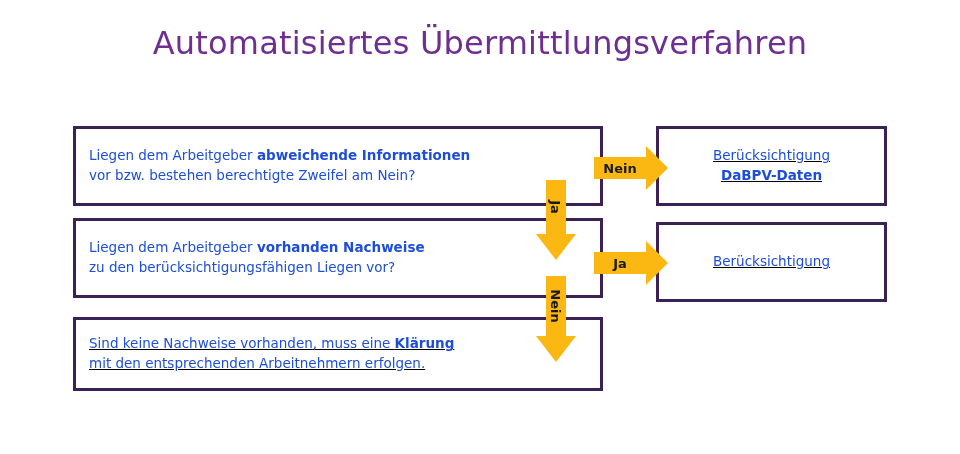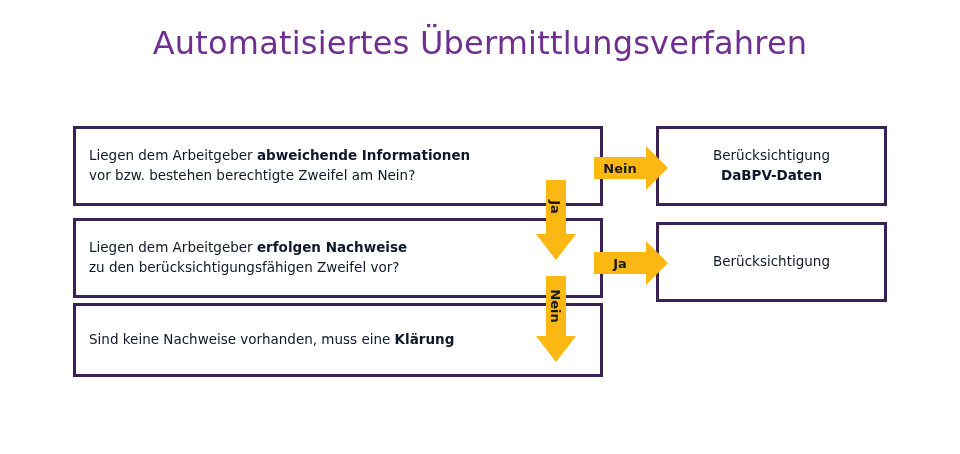--- a/index.html
+++ b/index.html
@@ -41,41 +41,42 @@
     background: #ffffff;
     border: 3px solid #3A2156;
     display: flex;
     align-items: center;
     z-index: 2;
   }
   .box .box-text {
     font-family: "DejaVu Sans", sans-serif;
     font-size: 13.5px;
     line-height: 1.45;
-    color: #0f172a;
+    color: #1d4ed8;
   }
   .box.left .box-text {
     padding-left: 13px;
     text-align: left;
   }
   .box.right {
     justify-content: flex-start;
+    text-decoration: underline;
   }
   .box.right .box-text {
     text-align: center;
     width: 100%;
   }
   .box-text b {
     font-weight: 700;
   }
 
   
   #box-question-1 { left: 73px;  top: 126px; width: 530px; height: 80px; }
   #box-question-2 { left: 73px;  top: 218px; width: 530px; height: 80px; }
-  #box-outcome-3  { left: 73px;  top: 303px; width: 530px; height: 74px; }
+  #box-outcome-3  { left: 73px;  top: 317px; width: 530px; height: 74px; text-decoration: underline; }
 
   
   #box-result-dabpv    { left: 656px; top: 126px; width: 231px; height: 80px; }
   #box-result-nachweise{ left: 656px; top: 222px; width: 231px; height: 80px; }
 
   
   .arrow {
     position: absolute;
     z-index: 4;
     text-decoration: underline;
@@ -124,28 +125,29 @@
 
   <div class="box left" id="box-question-1">
     <div class="box-text">
       <span>Liegen dem Arbeitgeber </span><b>abweichende Informationen</b><br>
       <span>vor bzw. bestehen berechtigte Zweifel am Nein?</span>
     </div>
   </div>
 
   <div class="box left" id="box-question-2">
     <div class="box-text">
-      <span>Liegen dem Arbeitgeber </span><b>erfolgen Nachweise</b><br>
-      <span>zu den berücksichtigungsfähigen Zweifel vor?</span>
+      <span>Liegen dem Arbeitgeber </span><b>vorhanden Nachweise</b><br>
+      <span>zu den berücksichtigungsfähigen Liegen vor?</span>
     </div>
   </div>
 
   <div class="box left" id="box-outcome-3">
     <div class="box-text">
       <span>Sind keine Nachweise vorhanden, muss eine </span><b>Klärung</b><br>
+      <span>mit den entsprechenden Arbeitnehmern erfolgen.</span>
     </div>
   </div>
 
   <div class="box right" id="box-result-dabpv">
     <div class="box-text">
       <span>Berücksichtigung</span><br>
       <b>DaBPV-Daten</b>
     </div>
   </div>
 

